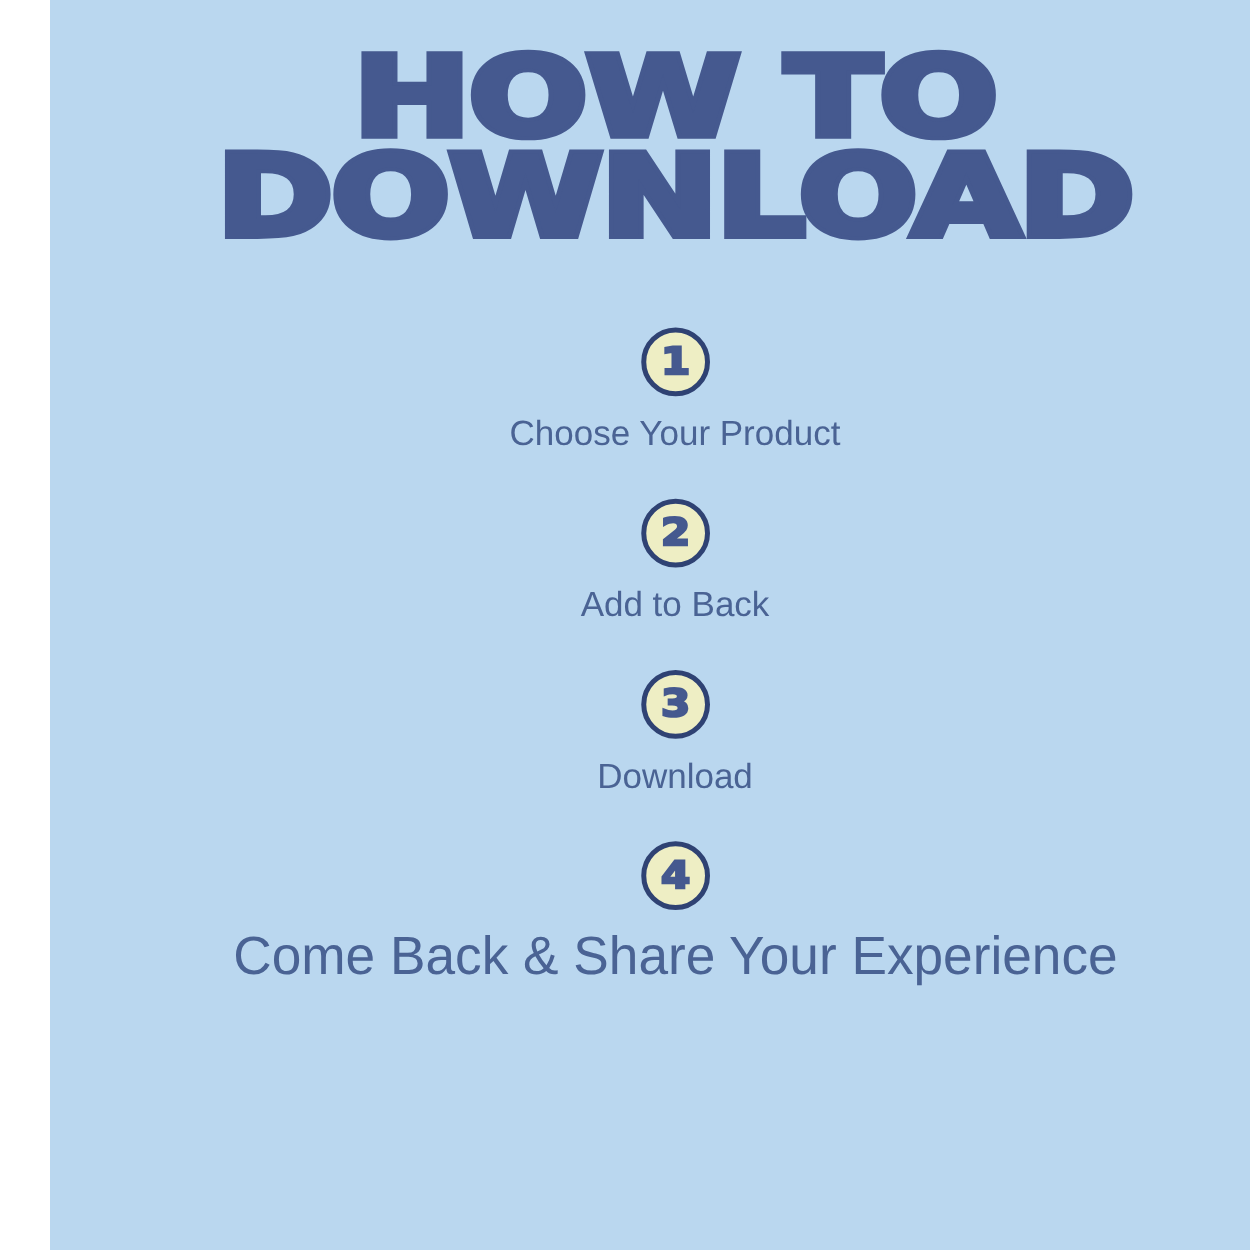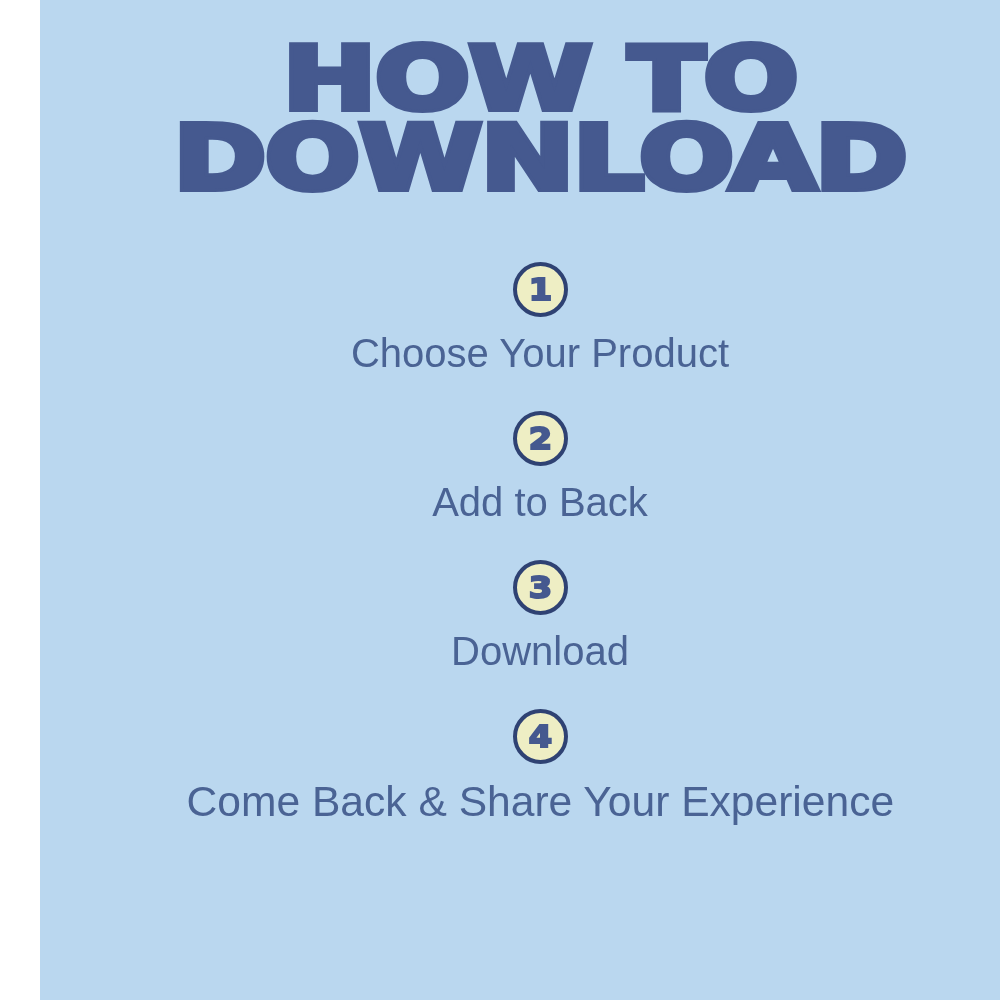--- a/index.html
+++ b/index.html
@@ -101,21 +101,21 @@
     -webkit-text-stroke: 2px #45598f;
     paint-order: stroke fill;
     user-select: none;
   }
 
   .step-label {
     margin-top: 16px;
     color: #4a6394;
     font-family: "Liberation Sans", sans-serif;
     font-weight: 400;
-    font-size: 40px;
+    font-size: 28px;
     line-height: 1;
     letter-spacing: 0px;
     white-space: nowrap;
     text-align: center;
   }
 
   
   .step:last-child .step-label {
     font-size: 43px;
     transform: scaleX(0.99);

